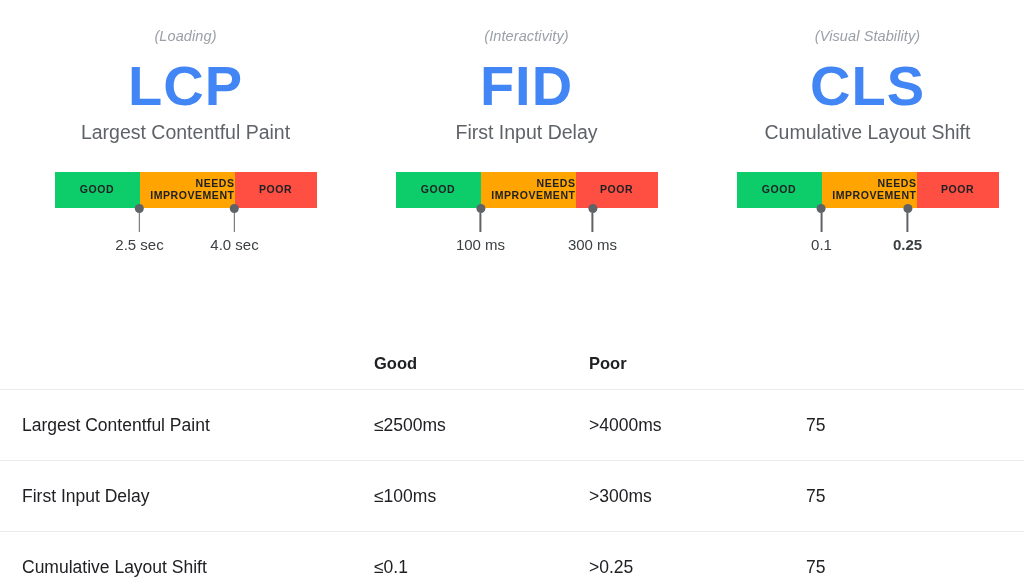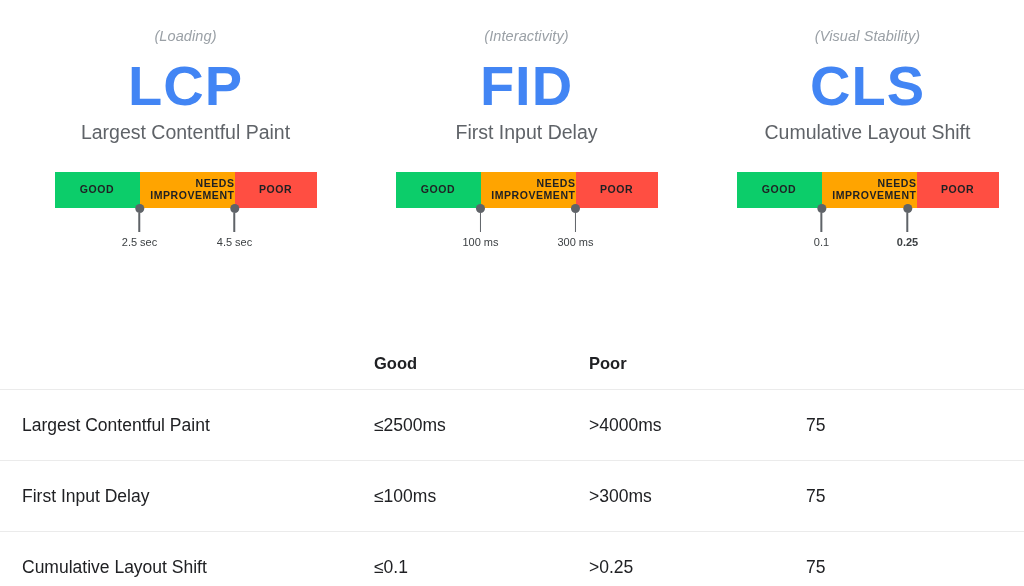--- a/index.html
+++ b/index.html
@@ -108,21 +108,21 @@
     background: #5f6368;
     margin-top: -4px;
   }
   .marker-line {
     width: 1.6px;
     height: 19px;
     background: #5f6368;
   }
   .marker-label {
     margin-top: 5px;
-    font-size: 11px;
+    font-size: 15px;
     color: #3c4043;
     white-space: nowrap;
     line-height: 1;
   }
 
   
   .metrics-table {
     position: absolute;
     top: 338px;
     left: 0;
@@ -177,42 +177,42 @@
         </div>
         <div class="markers">
           <div class="marker" style="left: 85px;">
             <div class="marker-dot"></div>
             <div class="marker-line"></div>
             <div class="marker-label">2.5 sec</div>
           </div>
           <div class="marker" style="left: 180px;">
             <div class="marker-dot"></div>
             <div class="marker-line"></div>
-            <div class="marker-label">4.5 sec</div>
+            <div class="marker-label">4.0 sec</div>
           </div>
         </div>
       </div>
     </div>
     <div class="metric-card">
       <div class="metric-category">(Interactivity)</div>
       <div class="metric-acronym">FID</div>
       <div class="metric-fullname">First Input Delay</div>
       <div class="bar-wrap">
         <div class="bar">
           <div class="seg good" style="width: 85px; background: rgb(12, 205, 106);">GOOD</div>
           <div class="seg needs" style="width: 95px; background: rgb(255, 164, 0);">NEEDS IMPROVEMENT</div>
           <div class="seg poor" style="width: 82px; background: rgb(255, 78, 66);">POOR</div>
         </div>
         <div class="markers">
           <div class="marker" style="left: 85px;">
             <div class="marker-dot"></div>
             <div class="marker-line"></div>
             <div class="marker-label">100 ms</div>
           </div>
-          <div class="marker" style="left: 180px;">
+          <div class="marker" style="left: 197px;">
             <div class="marker-dot"></div>
             <div class="marker-line"></div>
             <div class="marker-label">300 ms</div>
           </div>
         </div>
       </div>
     </div>
     <div class="metric-card">
       <div class="metric-category">(Visual Stability)</div>
       <div class="metric-acronym">CLS</div>

